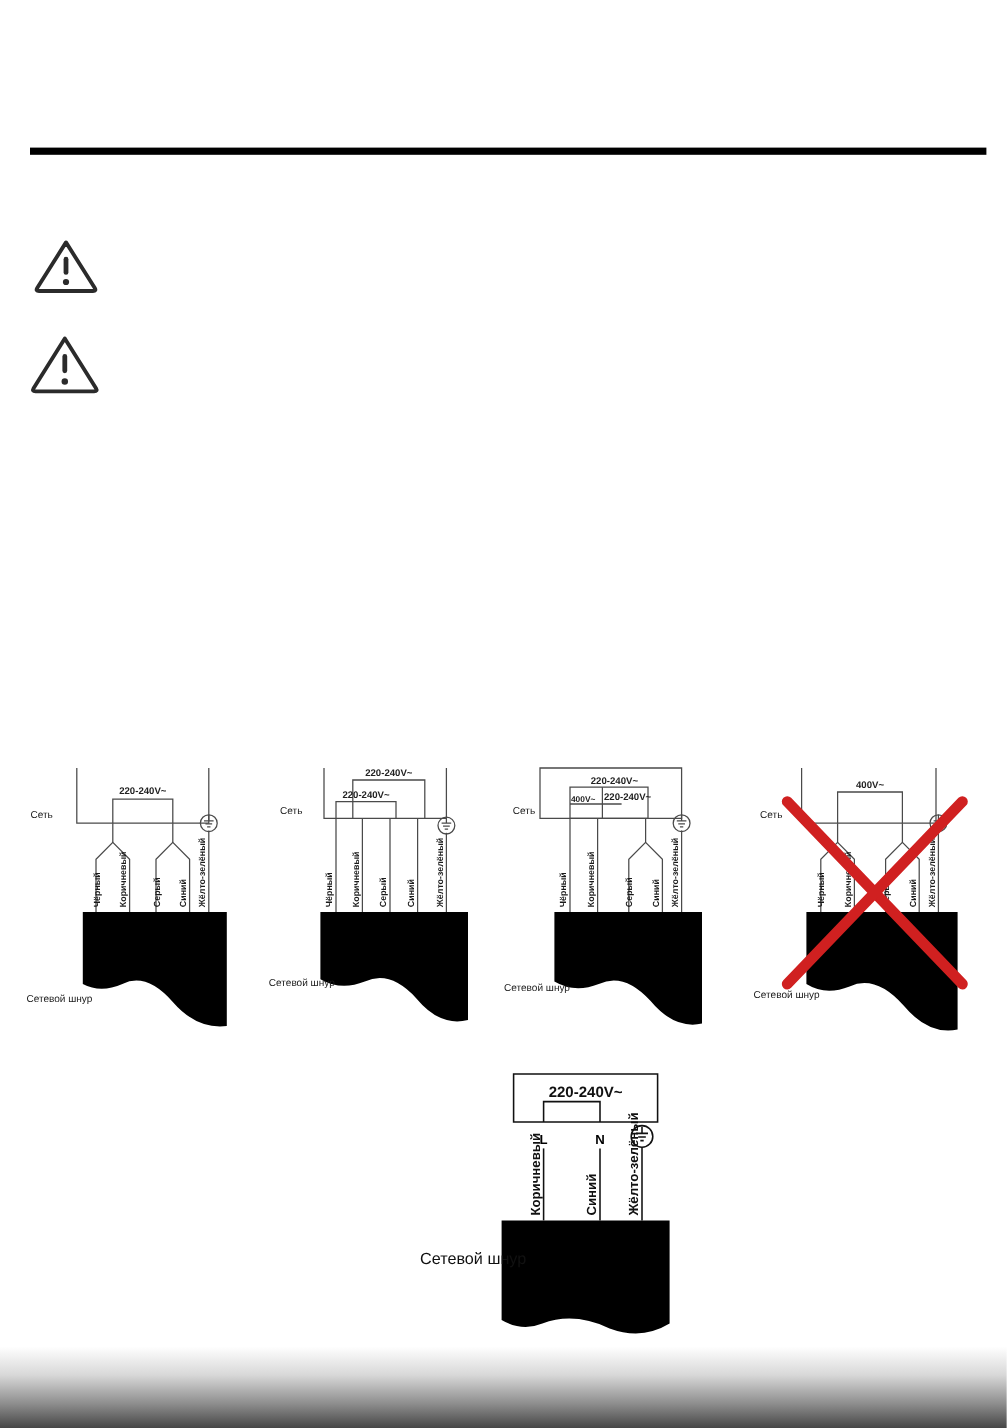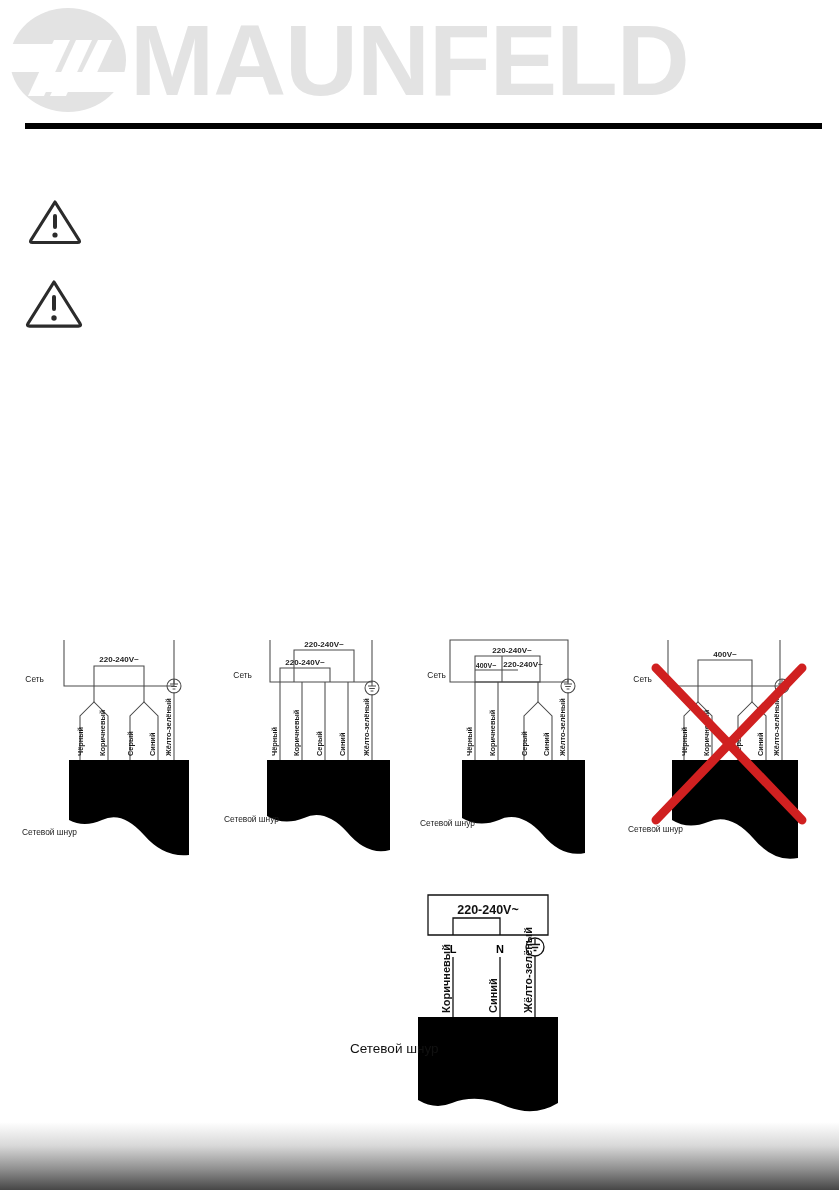--- a/index.html
+++ b/index.html
@@ -99,31 +99,20 @@
   
   .footer{
     position:absolute;left:0;top:1122px;width:839px;height:68px;
     background:linear-gradient(to bottom,#ffffff 0%,#d8d8d8 35%,#8e8e8e 70%,#464646 100%);
   }
 </style>
 </head>
 <body>
 
 <div class="header">
-  <div class="logo-wrap">
-    <svg class="logo-emblem" viewBox="0 0 120 108">
-      <ellipse cx="60" cy="54" rx="58" ry="52" fill="#e3e3e3"></ellipse>
-      <path d="M0 38 L60 38 L44 66 L0 66 Z" fill="#ffffff"></path>
-      <path d="M44 66 L120 66 L120 86 L32 86 Z" fill="#ffffff"></path>
-      <path d="M46 34 L62 34 L36 90 L20 90 Z" fill="#ffffff"></path>
-      <path d="M68 34 L84 34 L58 90 L42 90 Z" fill="#ffffff"></path>
-      <path d="M90 34 L104 34 L80 86 L64 86 Z" fill="#ffffff"></path>
-    </svg>
-    <div class="logo-word">MAUNFELD</div>
-  </div>
   <div class="header-rule"></div>
 </div>
 
 <div class="warn-1">
   <svg class="warn-tri" width="54" height="46" viewBox="0 0 54 46">
     <path d="M27 4 L51 42 Q52.5 44.5 49.5 44.5 L4.5 44.5 Q1.5 44.5 3 42 Z" fill="none" stroke="#2b2b2b" stroke-width="3.2" stroke-linejoin="round"></path>
     <rect x="25" y="16" width="4" height="15" rx="2" fill="#2b2b2b"></rect>
     <circle cx="27" cy="37" r="2.6" fill="#2b2b2b"></circle>
   </svg>
 </div>

